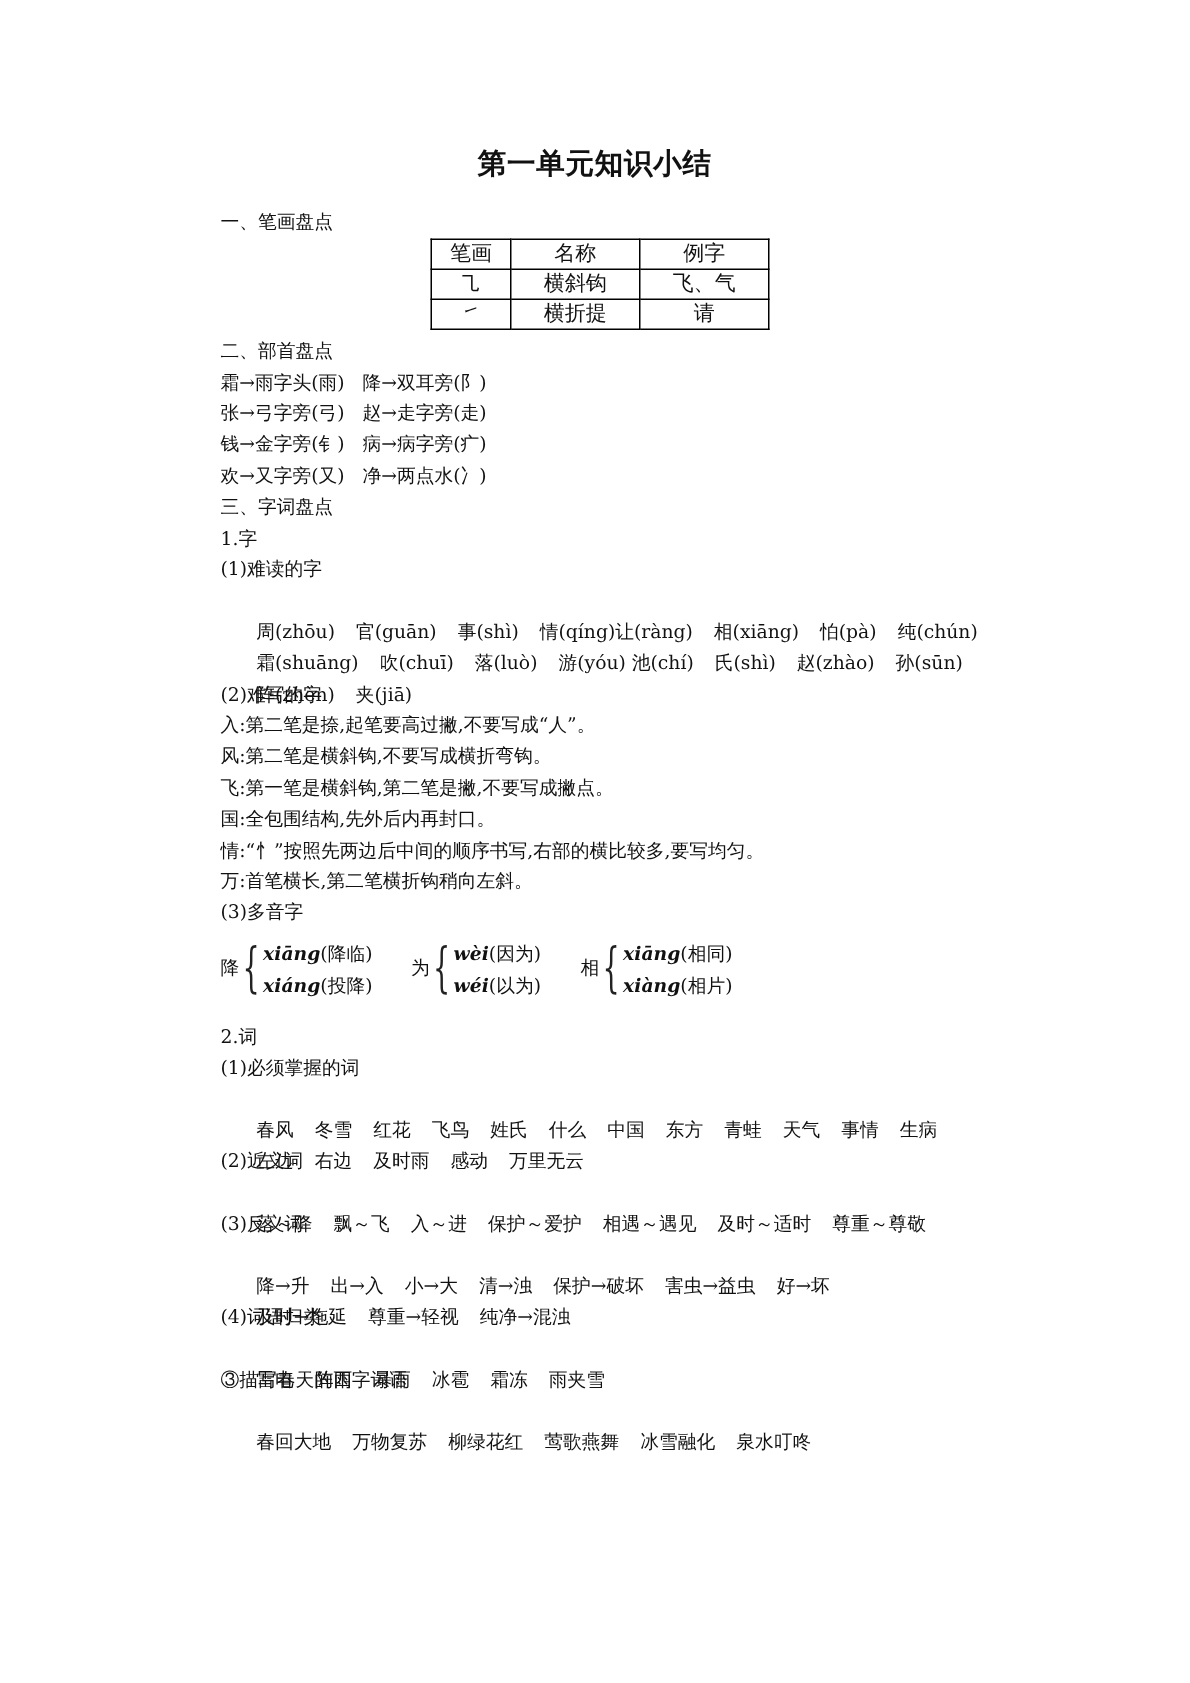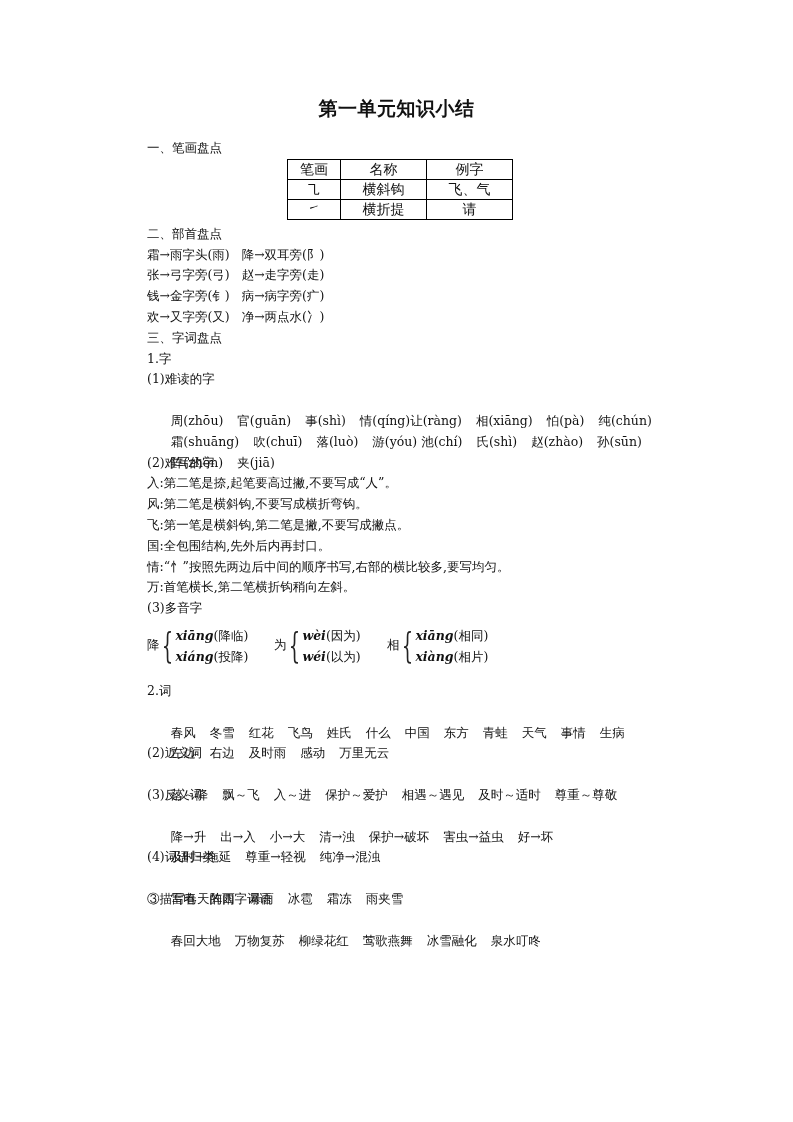--- a/index.html
+++ b/index.html
@@ -108,20 +108,21 @@
         <span class="pchar">相</span>
         <span class="brace">{</span>
         <div class="prows">
           <div class="prow"><span class="py">xiāng</span><span>(相同)</span></div>
           <div class="prow"><span class="py">xiàng</span><span>(相片)</span></div>
         </div>
       </div>
     </div>
 
     <div class="line">2.词</div>
+    <div class="line">(1)必须掌握的词</div>
     <div class="line items">
       <span class="item">春风</span><span class="item">冬雪</span><span class="item">红花</span><span class="item">飞鸟</span><span class="item">姓氏</span><span class="item">什么</span><span class="item">中国</span><span class="item">东方</span><span class="item">青蛙</span><span class="item">天气</span><span class="item">事情</span><span class="item">生病</span>
     </div>
     <div class="line items">
       <span class="item">左边</span><span class="item">右边</span><span class="item">及时雨</span><span class="item">感动</span><span class="item">万里无云</span>
     </div>
 
     <div class="line">(2)近义词</div>
     <div class="line items">
       <span class="item">落～降</span><span class="item">飘～飞</span><span class="item">入～进</span><span class="item">保护～爱护</span><span class="item">相遇～遇见</span><span class="item">及时～适时</span><span class="item">尊重～尊敬</span>

